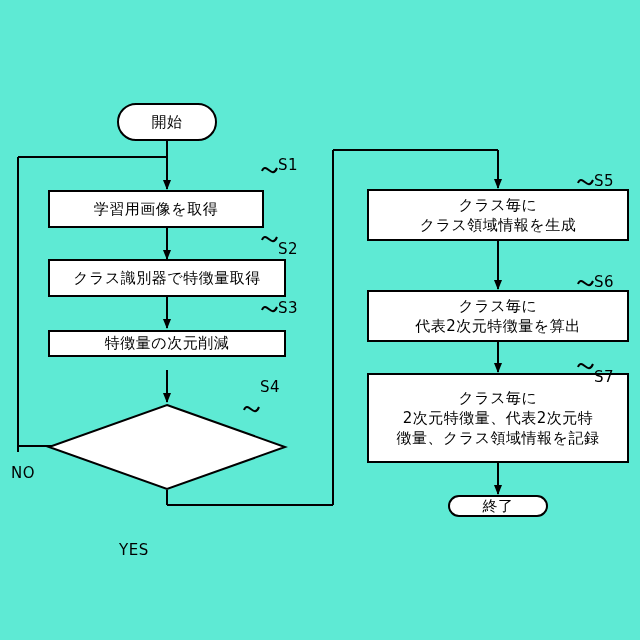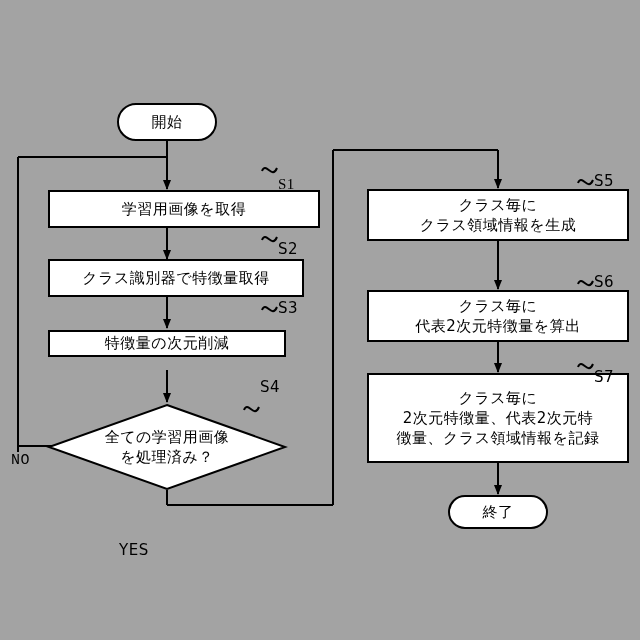--- a/index.html
+++ b/index.html
@@ -4,21 +4,21 @@
 <style>
   html, body {
     margin: 0;
     padding: 0;
     background: #ffffff;
   }
   #canvas {
     position: relative;
     width: 640px;
     height: 640px;
-    background: #a3a3a3;
+    background: #5eead4;
     font-family: "DejaVu Sans", "Liberation Sans", sans-serif;
     overflow: hidden;
   }
   svg.lines {
     position: absolute;
     left: 0;
     top: 0;
     width: 640px;
     height: 640px;
     pointer-events: none;
@@ -126,64 +126,62 @@
       <path d="M578,183 C582,173 588,192 593,180"></path>
       <path d="M578,284 C582,274 588,293 593,281"></path>
       <path d="M578,367 C582,357 588,376 593,364"></path>
     </g>
   </svg>
 
   <div class="node terminator" style="left:117px; top:103px; width:100px; height:38px;">
     <span>開始</span>
   </div>
 
-  <div class="node process" style="left:48px; top:190px; width:272px; height:38px;">
+  <div class="node process" style="left:48px; top:190px; width:216px; height:38px;">
     <span>学習用画像を取得</span>
   </div>
 
-  <div class="node process" style="left:48px; top:259px; width:256px; height:38px;">
+  <div class="node process" style="left:48px; top:259px; width:238px; height:38px;">
     <span>クラス識別器で特徴量取得</span>
   </div>
 
   <div class="node process" style="left:48px; top:330px; width:238px; height:27px;">
     <span>特徴量の次元削減</span>
   </div>
 
   <div class="decision" style="left:47px; top:403px; width:240px; height:88px;">
     <svg width="240" height="88" viewBox="0 0 240 88">
       <polygon points="120,2 238,44 120,86 2,44" fill="#ffffff" stroke="#000000" stroke-width="2"></polygon>
     </svg>
-    <span class="dtext" style="white-space: pre-line;">全ての学習用画像
-を処理済み？</span>
   </div>
 
   <div class="node process" style="left:367px; top:189px; width:262px; height:52px; white-space: pre-line;">
     <span style="white-space: pre-line;">クラス毎に
 クラス領域情報を生成</span>
   </div>
 
   <div class="node process" style="left:367px; top:290px; width:262px; height:52px; white-space: pre-line;">
     <span style="white-space: pre-line;">クラス毎に
 代表2次元特徴量を算出</span>
   </div>
 
   <div class="node process" style="left:367px; top:373px; width:262px; height:90px; white-space: pre-line;">
     <span style="white-space: pre-line;">クラス毎に
 2次元特徴量、代表2次元特
 徴量、クラス領域情報を記録</span>
   </div>
 
-  <div class="node terminator" style="left:448px; top:495px; width:100px; height:34px;">
+  <div class="node terminator" style="left:448px; top:495px; width:100px; height:22px;">
     <span>終了</span>
   </div>
 
-  <div class="steplabel" style="left:278px; top:176px;font-family:Liberation Serif, serif;">S1</div>
+  <div class="steplabel" style="left:278px; top:156px;">S1</div>
   <div class="steplabel" style="left:278px; top:240px;">S2</div>
   <div class="steplabel" style="left:278px; top:299px;">S3</div>
   <div class="steplabel" style="left:260px; top:378px;">S4</div>
   <div class="steplabel" style="left:594px; top:172px;">S5</div>
   <div class="steplabel" style="left:594px; top:273px;text-align:center;">S6</div>
   <div class="steplabel" style="left:594px; top:356px;margin-top:12px;">S7</div>
 
-  <div class="edgelabel" style="left:11px; top:452px;font-family:Liberation Mono, monospace;">NO</div>
+  <div class="edgelabel" style="left:11px; top:464px;">NO</div>
   <div class="edgelabel" style="left:119px; top:497px;margin-top:44px;">YES</div>
 
 </div>
 
 </body></html>

